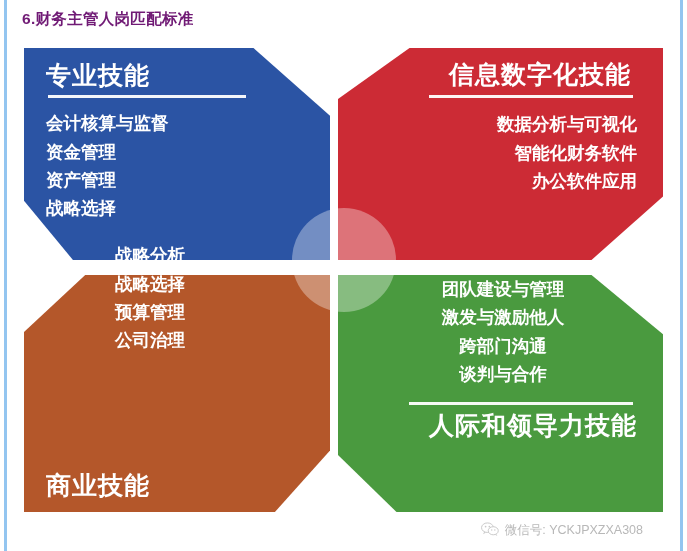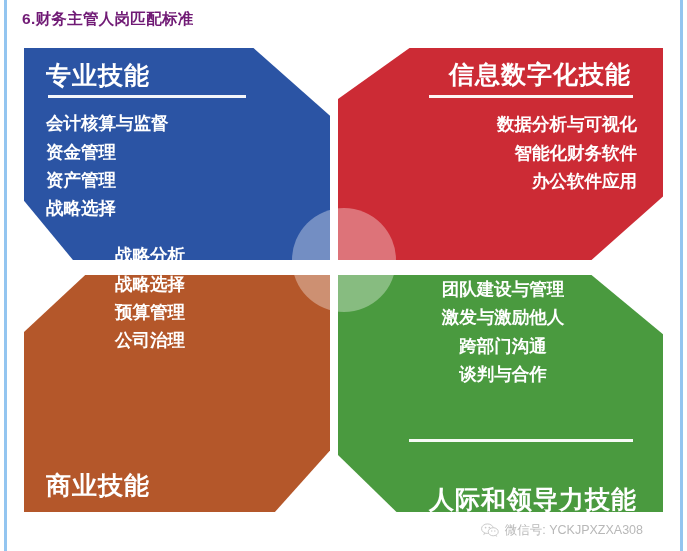--- a/index.html
+++ b/index.html
@@ -74,28 +74,28 @@
   .q-red .q-title{margin-right:6px;margin-left:24px;}
   .q-red .q-rule{width:204px;margin:8px 4px 12px 0;}
   .q-red .q-items{text-align:right;}
 
   
   .q-orange .q-inner{padding:16px 0 14px 22px;justify-content:flex-end;gap:48px;}
   .q-orange .q-items{text-align:center;width:208px;margin-bottom:14px;}
   .q-orange .q-rule{width:196px;margin:0 0 7px 2px;}
 
   
-  .q-green .q-inner{padding:0 26px 0 0;justify-content:space-between;align-items:flex-end;}
+  .q-green .q-inner{padding:0 26px 0 0;justify-content:flex-start;align-items:flex-end;}
   .q-green .q-items{text-align:center;width:268px;margin-bottom:14px;}
   .q-green .q-rule{width:224px;margin:0 4px 7px 0;}
 
   
   .footer{
     position:absolute;right:44px;bottom:12px;
-    display:flex;align-items:center;gap:6px;
+    display:flex;align-items:flex-start;gap:6px;
     color:#b8b8b8;font-size:12.5px;white-space:nowrap;
   }
   .wechat-icon{display:block;}
 </style>
 </head>
 <body>
 
 <div class="rail left"></div>
 <div class="rail right"></div>
 

